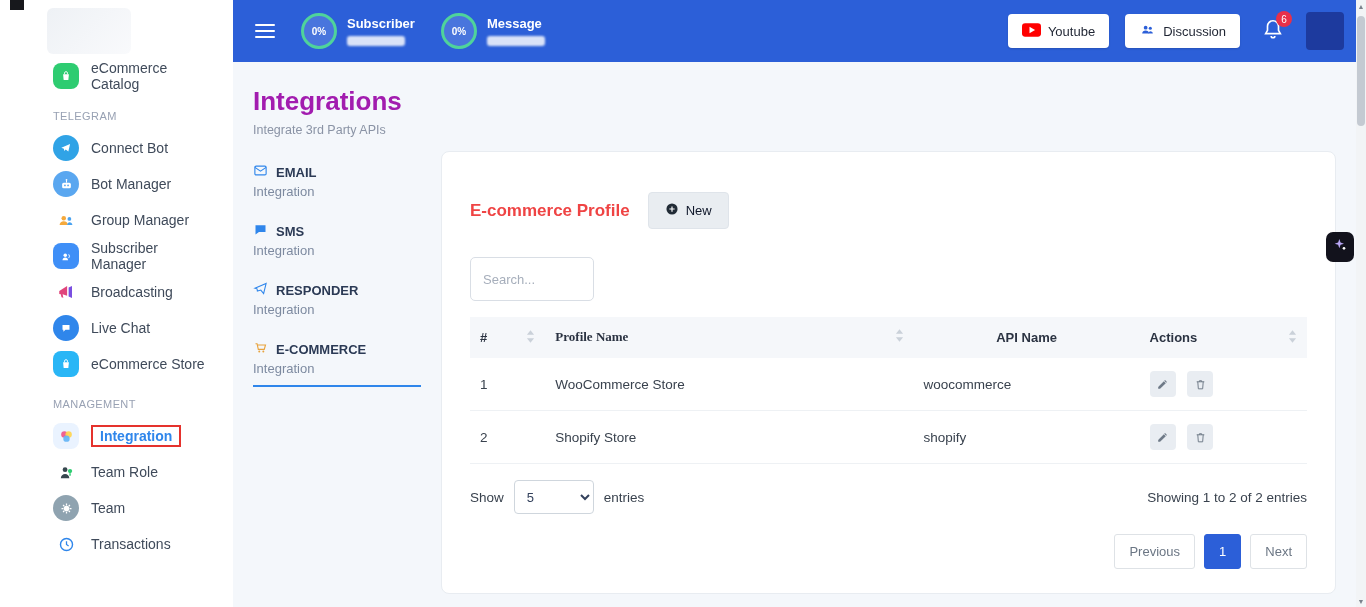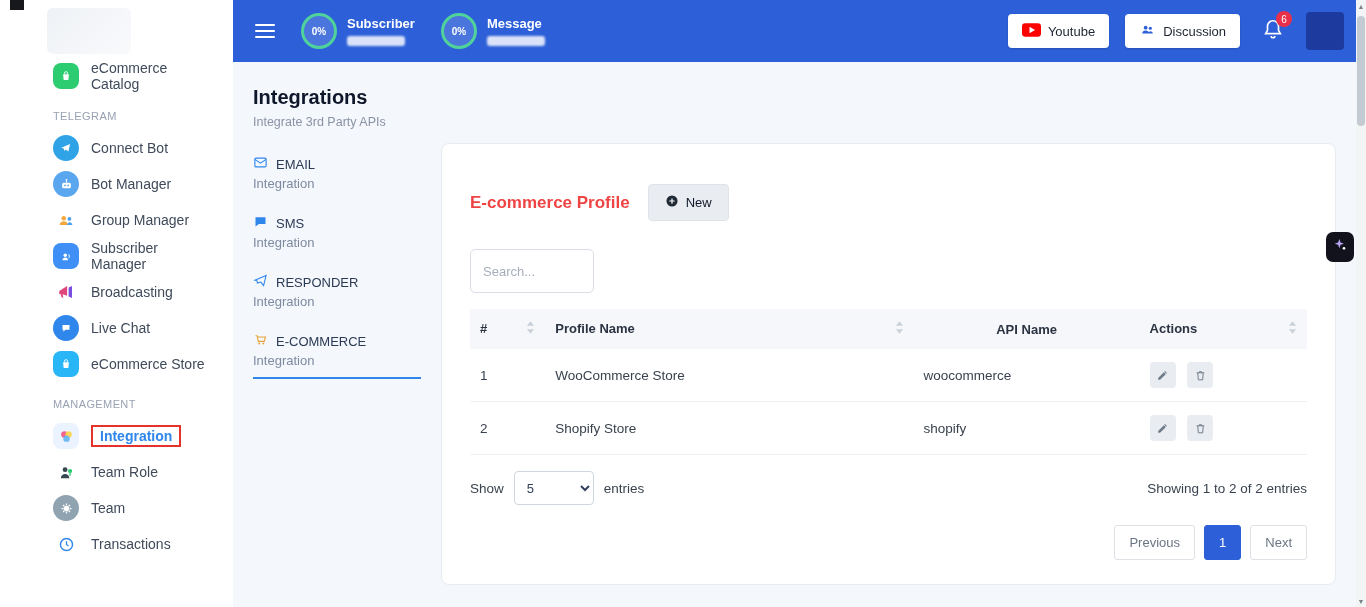--- a/index.html
+++ b/index.html
@@ -27,40 +27,40 @@
   .stat-label { color:#fff; font-size:13px; font-weight:bold; }
   .chip { width:58px; height:10px; background:rgba(255,255,255,.82); border-radius:3px; filter:blur(1.2px); margin-top:5px; }
   .tb-right { margin-left:auto; display:flex; align-items:center; gap:16px; }
   .tb-btn { display:flex; align-items:center; gap:7px; background:#fff; border:none; border-radius:4px; height:34px; padding:0 14px; font-size:13px; color:#1f2533; font-family:inherit; cursor:pointer; box-shadow:0 1px 2px rgba(0,0,0,.15); }
   .bell-wrap { position:relative; cursor:pointer; margin:0 6px; }
   .badge { position:absolute; top:-6px; right:-8px; min-width:16px; height:16px; border-radius:8px; background:#e8304a; color:#fff; font-size:10px; display:flex; align-items:center; justify-content:center; padding:0 3px; }
   .avatar { width:38px; height:38px; border-radius:4px; background:#1d3a9e; cursor:pointer; }
 
   
   .main { position:absolute; left:233px; right:0; top:62px; bottom:0; background:#f4f7fb; padding:24px 30px 0 20px; overflow:hidden; }
-  .page-title { font-size:20px; font-weight:bold; color:#0f172a; }
+  .page-title { font-size:26px; font-weight:bold; color:#a21caf; }
   .page-sub { font-size:12.5px; color:#8a93a5; margin-top:6px; }
   .content { display:flex; gap:20px; margin-top:14px; align-items:flex-start; }
 
   .tabs { width:168px; flex:0 0 168px; padding-top:12px; }
   .tab { margin-bottom:14px; padding-bottom:9px; cursor:pointer; }
-  .tab .t1 { display:flex; align-items:center; gap:8px; font-weight:normal; font-size:13px; color:#2b3a55; }
+  .tab .t1 { display:flex; align-items:center; gap:8px; font-weight:bold; font-size:13px; color:#2b3a55; }
   .tab .t2 { color:#7d8aa0; font-size:13px; margin-top:3px; }
   .tab.active { border-bottom:2px solid #2f86eb; }
 
   .card { flex:1; background:#fff; border:1px solid #e8ecf1; border-radius:8px; padding:40px 28px 24px; min-height:432px; margin-bottom:12px; }
   .card-head { display:flex; align-items:center; gap:18px; }
   .card-title { font-size:17px; font-weight:bold; color:#ef4444; }
   .new-btn { display:inline-flex; align-items:center; gap:7px; background:#e9edf1; border:1px solid #dfe4ea; border-radius:4px; padding:9px 16px; font-size:13px; color:#0f172a; font-family:inherit; cursor:pointer; }
   .search { width:124px; height:44px; border:1px solid #d9dee5; border-radius:5px; padding:0 12px; font-size:13px; color:#495057; background:#fff; margin-top:28px; font-family:inherit; }
   .search::placeholder { color:#a6aebb; }
 
   table { width:100%; border-collapse:collapse; font-size:13.5px; color:#39424e; margin-top:16px; }
   thead th { background:#f5f7fa; text-align:left; padding:12px 10px; font-size:13px; color:#2b3342; font-weight:bold; }
-  th.col-num { width:9%; } th.col-profile { width:44%; } th.col-api { width:27%; text-align:center; } th.col-actions { width:20%; }
+  th.col-num { width:9%; } th.col-profile { width:44%;font-family:Liberation Serif, serif; } th.col-api { width:27%; text-align:center; } th.col-actions { width:20%; }
   td.col-api { text-align:left; }
   tbody td { padding:13px 10px; border-bottom:1px solid #eef1f4; }
   .sort { float:right; opacity:.9; }
   .abtn { width:26px; height:26px; border-radius:4px; background:#e9edf2; border:none; display:inline-flex; align-items:center; justify-content:center; margin-right:8px; cursor:pointer; }
 
   .tfoot { display:flex; align-items:center; margin-top:16px; font-size:13.5px; color:#39424e; }
   .tfoot .right { margin-left:auto; }
   .psize { margin:0 10px; width:80px; height:34px; border:1px solid #cfd6dd; border-radius:4px; font-size:13px; color:#33415c; padding:0 8px; font-family:inherit; background:#fff; }
   .pager { display:flex; justify-content:flex-end; margin-top:20px; gap:9px; }
   .pbtn { border:1px solid #dee2e6; background:#fff; color:#6b7684; font-size:13px; padding:9px 14px; border-radius:3px; font-family:inherit; cursor:pointer; }

